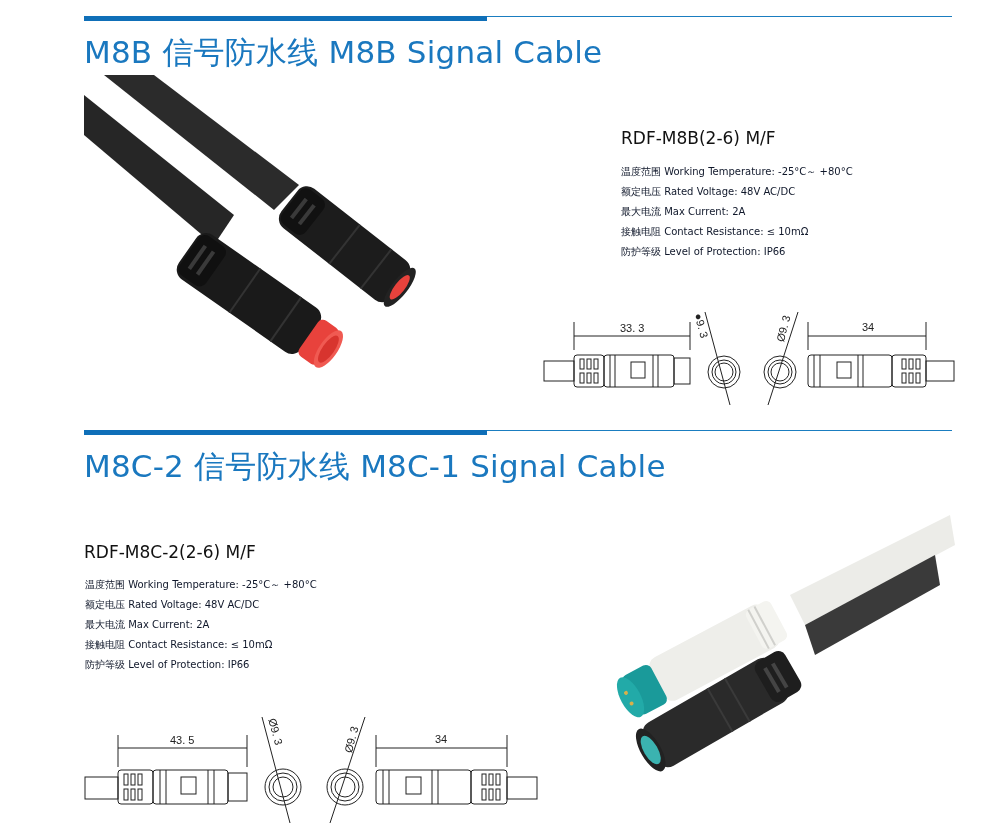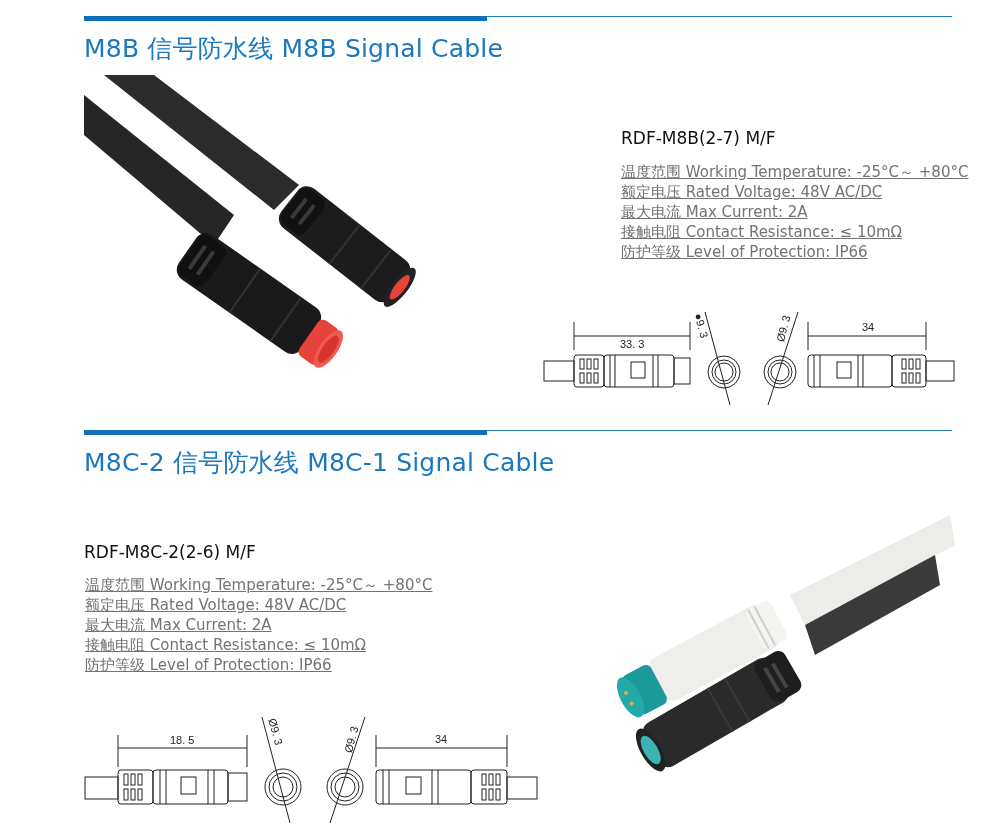--- a/index.html
+++ b/index.html
@@ -1,22 +1,22 @@
 <!DOCTYPE html>
 <html><head>
 <meta charset="utf-8">
 <style>
   html, body { margin:0; padding:0; background:#ffffff; }
   body { width:993px; height:834px; position:relative; overflow:hidden; font-family:"DejaVu Sans", "Liberation Sans", sans-serif; color:#231f20; }
   .abs { position:absolute; }
   .rule-thin { position:absolute; height:1px; background:#1a7dc0; }
   .rule-thick { position:absolute; height:5px; background:#0f6fb8; }
-  .section-title { position:absolute; font-size:25px; color:#1a78bf; letter-spacing:0.2px; white-space:nowrap; font-family:"DejaVu Sans", sans-serif; }
+  .section-title { position:absolute; font-size:31px; color:#1a78bf; letter-spacing:0.2px; white-space:nowrap; font-family:"DejaVu Sans", sans-serif; }
   .model { position:absolute; font-size:17px; color:#111; white-space:nowrap; font-weight:500; }
-  .specs { position:absolute; font-size:15px; line-height:20px; color:#737373; white-space:nowrap;text-decoration:underline; }
+  .specs { position:absolute; font-size:10px; line-height:20px; color:#0f172a; white-space:nowrap; }
   .specs div { height:20px; }
   .photo { position:absolute; overflow:hidden; }
   .dim { position:absolute; font-family:"Liberation Sans", sans-serif; font-size:11px; color:#222; }
 </style>
 </head>
 <body>
 
 <div>
   <div class="rule-thin" style="left:84px; top:16px; width:868px;"></div>
   <div class="rule-thick" style="left:84px; top:16px; width:403px;"></div>
@@ -46,21 +46,21 @@
         <rect x="-110" y="-14" width="4" height="28" fill="#3a3a3a"></rect>
         <line x1="-60" y1="-27" x2="-60" y2="27" stroke="#333" stroke-width="2"></line>
         <line x1="-10" y1="-27" x2="-10" y2="27" stroke="#333" stroke-width="2"></line>
         <rect x="18" y="-22" width="24" height="44" rx="6" fill="#e8423c"></rect>
         <ellipse cx="42" cy="0" rx="9" ry="22" fill="#f05a52"></ellipse>
         <ellipse cx="42" cy="0" rx="6" ry="16" fill="#d8342e"></ellipse>
       </g>
     </svg>
   </div>
 
-  <div class="model" style="left:621px; top:128px;">RDF-M8B(2-7) M/F</div>
+  <div class="model" style="left:621px; top:128px;">RDF-M8B(2-6) M/F</div>
   <div class="specs" style="left:621px; top:162px;">
     <div>温度范围 Working Temperature: -25°C～ +80°C</div>
     <div>额定电压 Rated Voltage: 48V AC/DC</div>
     <div>最大电流 Max Current: 2A</div>
     <div> 接触电阻 Contact Resistance: ≤ 10mΩ</div>
     <div>防护等级 Level of Protection: IP66</div>
   </div>
 
   <div class="abs" style="left:540px; top:300px; width:420px; height:110px;">
     <svg width="420" height="110" viewBox="0 0 420 110" fill="none" stroke="#222" stroke-width="1">
@@ -105,21 +105,21 @@
         <line x1="323" y1="55" x2="323" y2="87"></line>
       <rect x="352" y="55" width="34" height="32" rx="3"></rect>
       <rect x="362" y="59" width="4" height="10"></rect>
         <rect x="369" y="59" width="4" height="10"></rect>
         <rect x="376" y="59" width="4" height="10"></rect>
       <rect x="362" y="73" width="4" height="10"></rect>
         <rect x="369" y="73" width="4" height="10"></rect>
         <rect x="376" y="73" width="4" height="10"></rect>
       <rect x="386" y="61" width="28" height="20"></rect>
     </svg>
-    <div class="dim" style="left:80px; top:22px;margin-top:16px;">33. 3</div>
+    <div class="dim" style="left:80px; top:22px;">33. 3</div>
     <div class="dim" style="left:164px; top:12px; transform:rotate(75deg); transform-origin:left top;">●9. 3</div>
     <div class="dim" style="left:234px; top:40px; transform:rotate(-75deg); transform-origin:left top;">Ø9. 3</div>
     <div class="dim" style="left:322px; top:21px;">34</div>
   </div>
 </div>
 
 <div>
   <div class="rule-thin" style="left:84px; top:430px; width:868px;"></div>
   <div class="rule-thick" style="left:84px; top:430px; width:403px;"></div>
   <div class="section-title" style="left:84px; top:446px;">M8C-2 信号防水线 M8C-1 Signal Cable</div>
@@ -172,21 +172,21 @@
         <line x1="358" y1="65" x2="358" y2="99"></line>
       <rect x="391" y="65" width="36" height="34" rx="3"></rect>
       <rect x="402" y="69" width="4" height="11"></rect>
         <rect x="409" y="69" width="4" height="11"></rect>
         <rect x="416" y="69" width="4" height="11"></rect>
       <rect x="402" y="84" width="4" height="11"></rect>
         <rect x="409" y="84" width="4" height="11"></rect>
         <rect x="416" y="84" width="4" height="11"></rect>
       <rect x="427" y="72" width="30" height="22"></rect>
     </svg>
-    <div class="dim" style="left:90px; top:29px;">18. 5</div>
+    <div class="dim" style="left:90px; top:29px;">43. 5</div>
     <div class="dim" style="left:198px; top:12px; transform:rotate(75deg); transform-origin:left top;">Ø9. 3</div>
     <div class="dim" style="left:262px; top:46px; transform:rotate(-75deg); transform-origin:left top;">Ø9. 3</div>
     <div class="dim" style="left:355px; top:28px;">34</div>
   </div>
 
   <div class="photo" style="left:590px; top:505px; width:370px; height:325px;">
     <svg width="370" height="325" viewBox="0 0 370 325">
       <path d="M360 10 L365 40 L215 120 L200 90 Z" fill="#ecece8"></path>
       <path d="M345 50 L350 80 L225 150 L215 120 Z" fill="#3a3a3a"></path>
 

